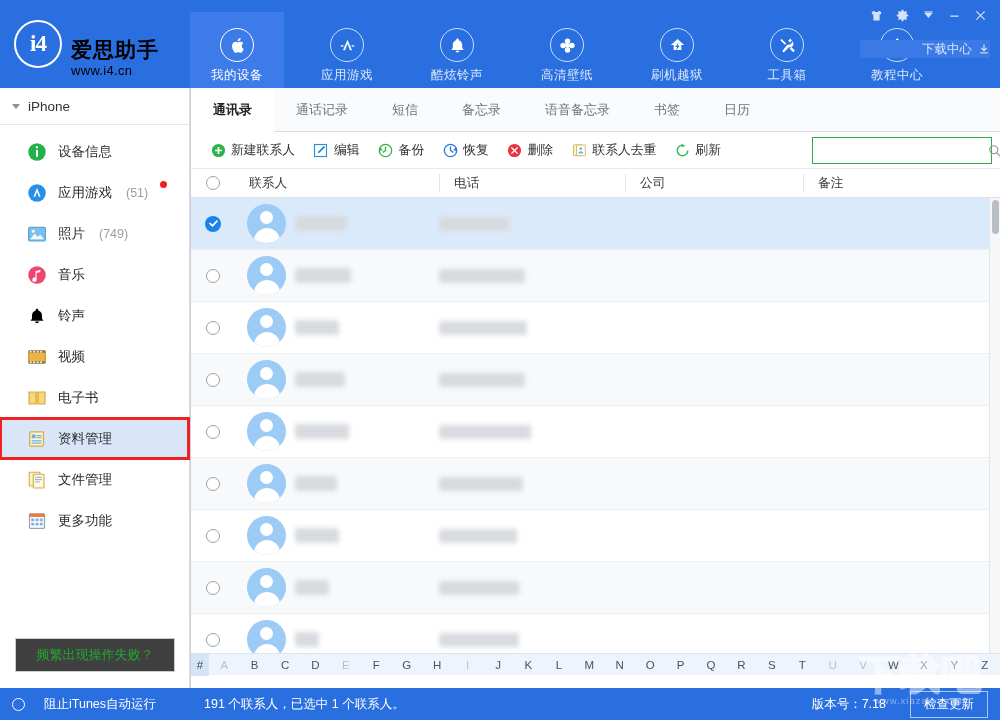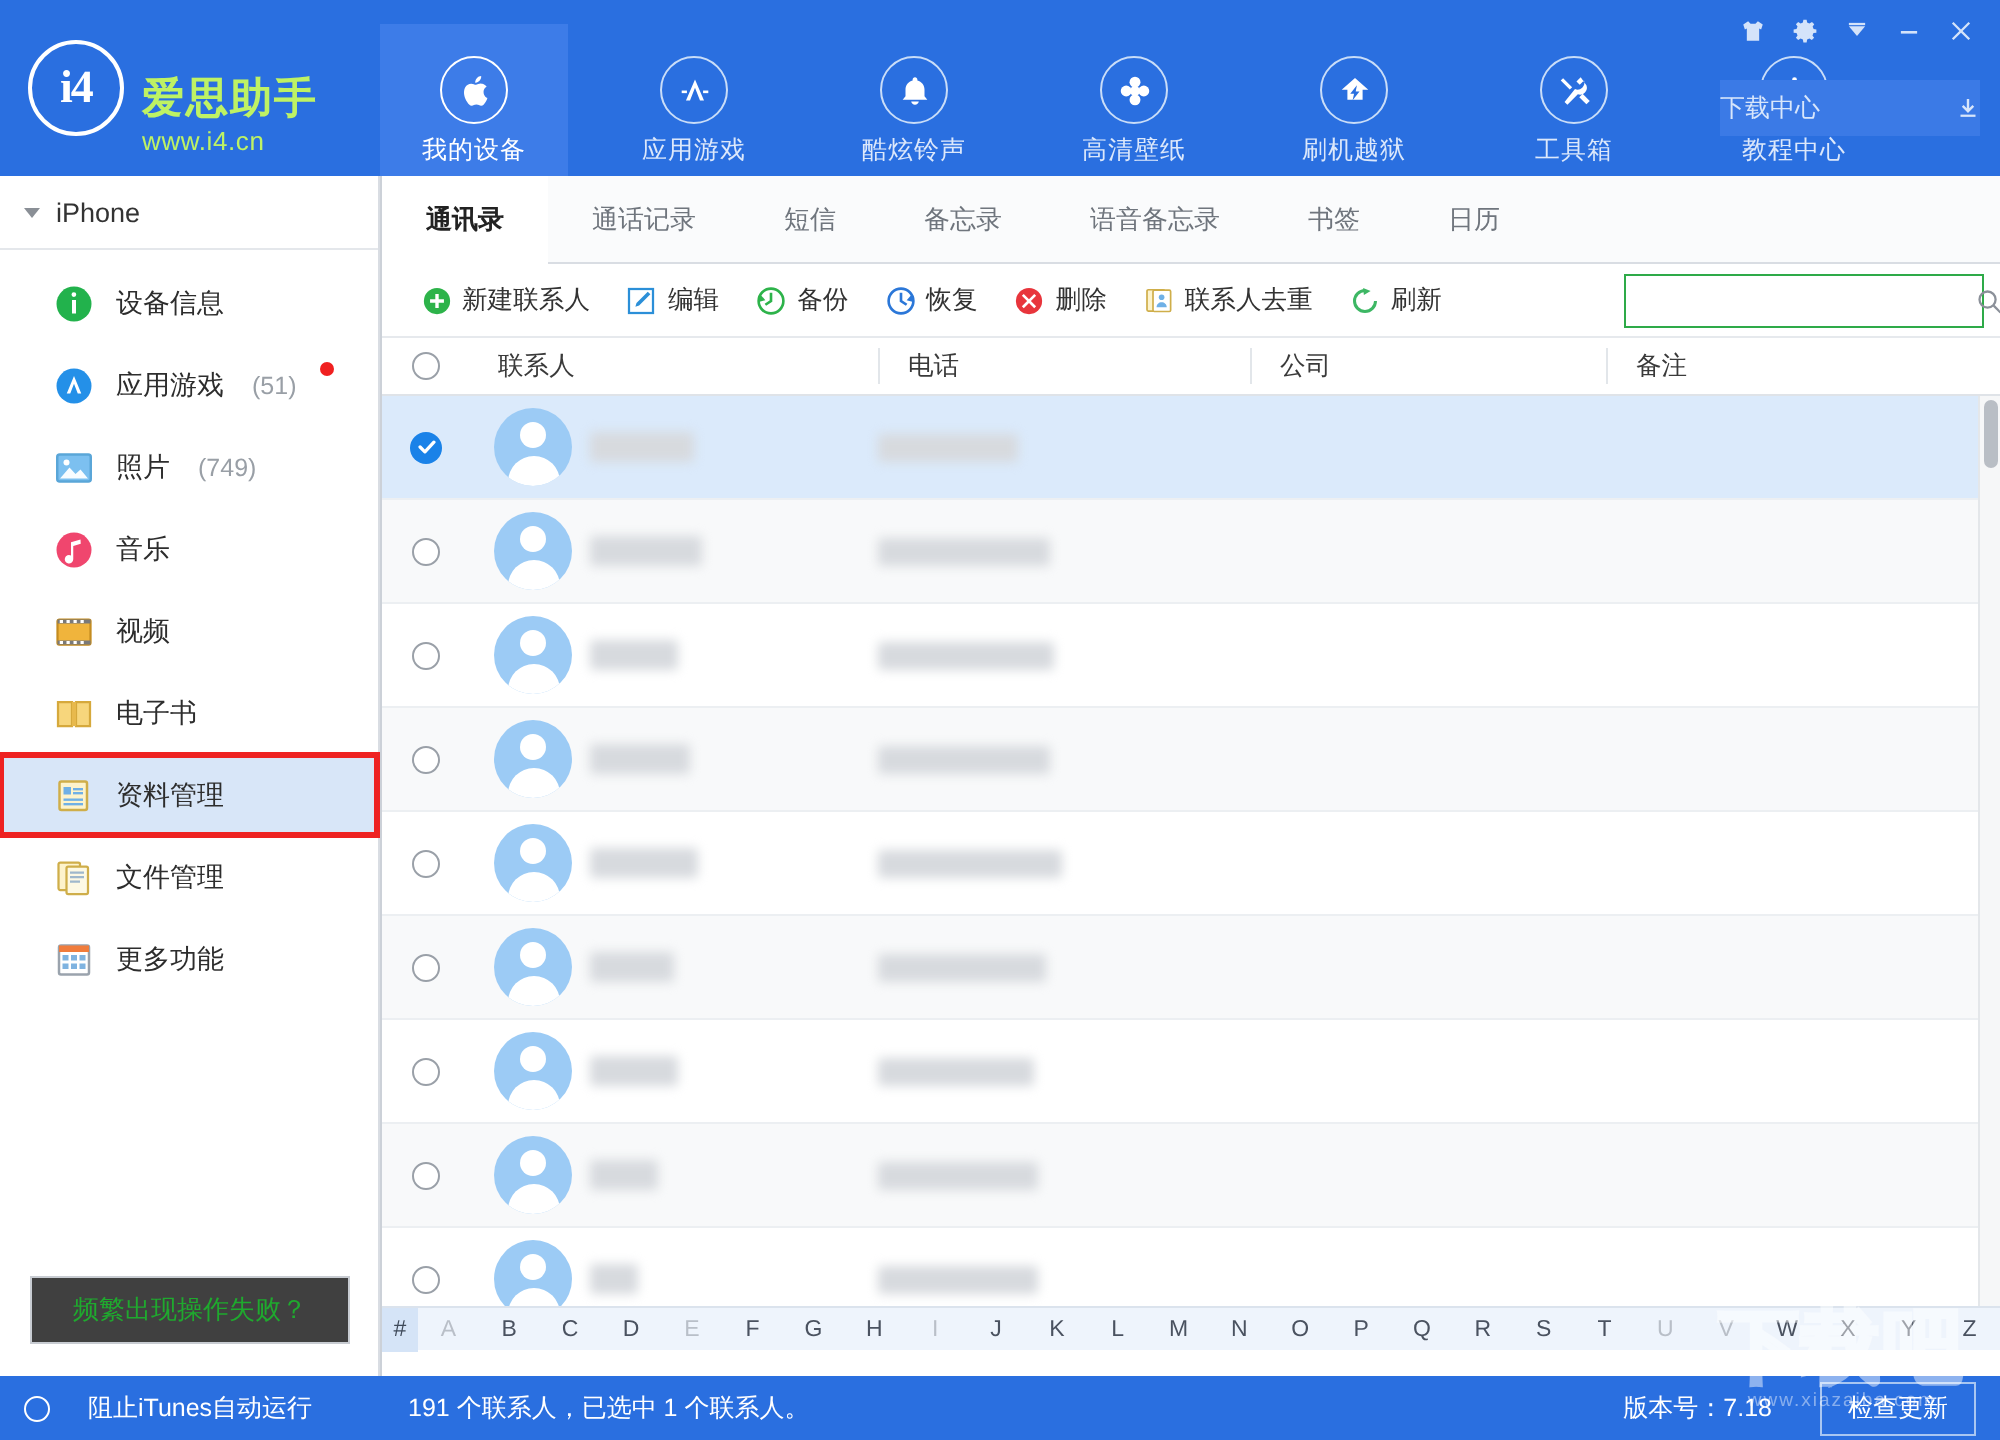--- a/index.html
+++ b/index.html
@@ -28,21 +28,21 @@
     display: flex; align-items: center; padding-left: 14px;
   }
   .brand-logo {
     width: 48px; height: 48px; border-radius: 50%;
     border: 2.5px solid #ffffff;
     display: flex; align-items: center; justify-content: center;
     color: #ffffff; font-size: 23px; font-weight: bold;
     letter-spacing: -1px;
     font-family: "Liberation Serif", serif;
   }
-  .brand-text { margin-left: 9px; color: #bef264; margin-top: 28px; }
+  .brand-text { margin-left: 9px; color: #000000; margin-top: 28px; }
   .brand-cn {
     font-size: 21px; font-weight: bold; letter-spacing: 1px;
     line-height: 24px;
   }
   .brand-url {
     font-size: 13px; line-height: 17px; letter-spacing: 0.3px;
   }
 
   .nav {
     position: absolute; left: 190px; top: 12px;
@@ -71,23 +71,23 @@
   }
   .winbtn {
     width: 24px; height: 22px;
     display: flex; align-items: center; justify-content: center;
     color: #d4e3fa; cursor: pointer;
   }
   .winbtn svg { display: block; }
 
   .dlcenter {
     position: absolute; right: 10px; top: 40px;
-    width: 130px; height: 28px;
+    width: 130px; height: 18px;
     background: #3b7ae6;
-    display: flex; align-items: center; justify-content: space-between;
+    display: flex; align-items: center; justify-content: flex-end;
     gap: 6px; color: #d8e6fb; font-size: 12.5px; cursor: pointer;
   }
 
   
   .sidebar {
     position: absolute; left: 0; top: 88px;
     width: 190px; height: 600px;
     background: #ffffff;
     border-right: 1px solid #d9dde3;
   }
@@ -504,20 +504,28 @@
           <span class="side-count">(749)</span>
         </div>
         <div class="side-item">
           <span class="side-ico">
             <svg width="20" height="20" viewBox="0 0 16 16">
               <circle cx="8" cy="8" r="7" fill="#f0466e"></circle>
               <path d="M10.6 3.8 6.8 4.9v5.3a1.7 1.7 0 10.9 1.5V6.4l3-.9z" fill="#fff"></path>
             </svg>
           </span>
           <span class="side-label">音乐</span>
+        </div>
+        <div class="side-item">
+          <span class="side-ico">
+            <svg width="20" height="20" viewBox="0 0 16 16">
+              <path d="M8 2.2c-.6 0-1 .4-1 1v.4C5.2 4 4 5.6 4 7.5v2.7l-1.2 1.5h10.4L12 10.2V7.5C12 5.6 10.8 4 9 3.6v-.4c0-.6-.4-1-1-1zM6.4 12.4c.1.8.8 1.4 1.6 1.4s1.5-.6 1.6-1.4z" fill="currentColor"></path>
+            </svg>
+          </span>
+          <span class="side-label">铃声</span>
         </div>
         <div class="side-item">
           <span class="side-ico">
             <svg width="20" height="20" viewBox="0 0 16 16">
               <rect x="1.4" y="3" width="13.2" height="10" rx="0.7" fill="#f0b43c" stroke="#c48c20" stroke-width="0.9"></rect>
               <g fill="#7a7a7a">
                 <rect x="1.4" y="3" width="13.2" height="1.6"></rect>
                 <rect x="1.4" y="11.4" width="13.2" height="1.6"></rect>
               </g>
               <g fill="#fff">

